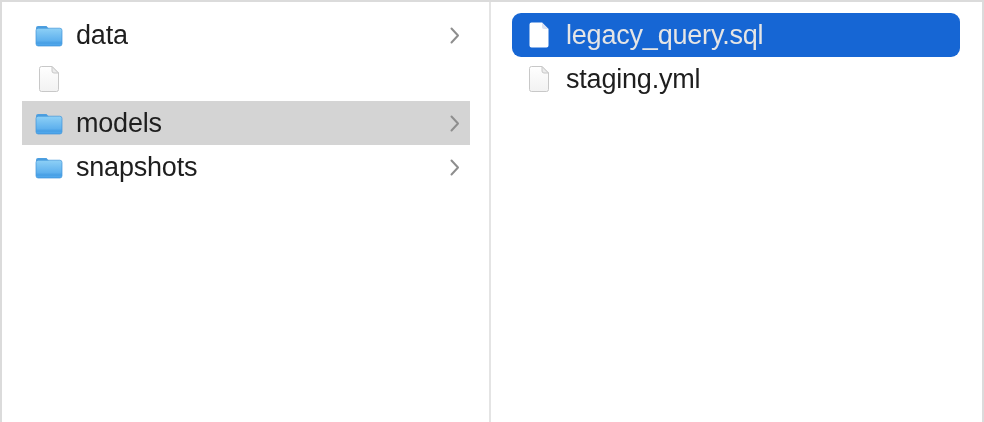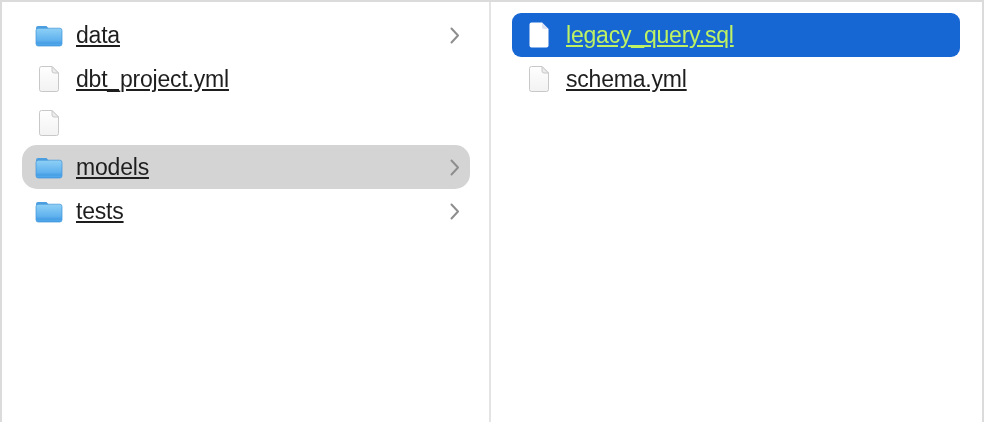--- a/index.html
+++ b/index.html
@@ -38,41 +38,40 @@
     display: flex;
     align-items: center;
     gap: 13px;
     border-radius: 8px;
     padding: 0 10px 0 13px;
     cursor: default;
   }
   .col-left  .row { margin: 0 19px 0 20px; }
   .col-right .row { margin: 0 22px 0 19px; }
 
-  .row.inactive { background: var(--sel-gray, #d4d4d4); border-radius: 15px; text-align: center; }
+  .row.inactive { background: var(--sel-gray, #d4d4d4); border-radius: 0; text-align: center; }
   .row.active   { background: var(--sel-blue, #1666d4); border-radius: 9px; }
 
   .icon-box {
     width: 28px;
     height: 28px;
     flex: 0 0 28px;
     display: flex;
     align-items: center;
     justify-content: center;
   }
 
   .label {
-    font-size: 23px;
+    font-size: 27px;
     letter-spacing: -0.2px;
     color: var(--text, #1e1e1e);
     white-space: nowrap;
     overflow: hidden;
-    text-decoration: underline;
   }
-  .row.active .label { color: #bef264; }
+  .row.active .label { color: #e5e5e5; }
 
   .chevron {
     margin-left: auto;
     width: 10px;
     height: 17px;
     flex: 0 0 10px;
     display: flex;
     align-items: center;
   }
   .chevron svg { display: block; }
@@ -116,29 +115,20 @@
           </svg>
         </span>
       </div>
       <div class="row">
         <span class="icon-box">
           <svg width="24" height="28" viewBox="0 0 24 28">
             <path class="doc-body" d="M4.5 1.5 H15 L21.5 8 V24.5 A2 2 0 0 1 19.5 26.5 H4.5 A2 2 0 0 1 2.5 24.5 V3.5 A2 2 0 0 1 4.5 1.5 Z"></path>
             <path class="doc-fold" d="M15 1.5 V6 A2 2 0 0 0 17 8 H21.5 Z"></path>
           </svg>
         </span>
-        <span class="label">dbt_project.yml</span>
-      </div>
-      <div class="row">
-        <span class="icon-box">
-          <svg width="24" height="28" viewBox="0 0 24 28">
-            <path class="doc-body" d="M4.5 1.5 H15 L21.5 8 V24.5 A2 2 0 0 1 19.5 26.5 H4.5 A2 2 0 0 1 2.5 24.5 V3.5 A2 2 0 0 1 4.5 1.5 Z"></path>
-            <path class="doc-fold" d="M15 1.5 V6 A2 2 0 0 0 17 8 H21.5 Z"></path>
-          </svg>
-        </span>
       </div>
       <div class="row inactive">
         <span class="icon-box">
           <svg width="28" height="23" viewBox="0 0 28 23">
             <path d="M1 4 a2 2 0 0 1 2-2 h8.5 l2.5 3 H1 Z" fill="#4d9fe0"></path>
             <rect x="1" y="4.2" width="26" height="17.8" rx="2.2" fill="url(#folderGrad)" stroke="#3f93d8" stroke-width="0.7"></rect>
             <rect x="1.4" y="17.6" width="25.2" height="2.4" fill="#3e97e0" opacity="0.45"></rect>
           </svg>
         </span>
         <span class="label">models</span>
@@ -149,21 +139,21 @@
         </span>
       </div>
       <div class="row">
         <span class="icon-box">
           <svg width="28" height="23" viewBox="0 0 28 23">
             <path d="M1 4 a2 2 0 0 1 2-2 h8.5 l2.5 3 H1 Z" fill="#4d9fe0"></path>
             <rect x="1" y="4.2" width="26" height="17.8" rx="2.2" fill="url(#folderGrad)" stroke="#3f93d8" stroke-width="0.7"></rect>
             <rect x="1.4" y="17.6" width="25.2" height="2.4" fill="#3e97e0" opacity="0.45"></rect>
           </svg>
         </span>
-        <span class="label">tests</span>
+        <span class="label">snapshots</span>
         <span class="chevron">
           <svg width="10" height="17" viewBox="0 0 10 17">
             <path d="M1.5 1.5 L8 8.5 L1.5 15.5" fill="none" stroke="#8e8e8e" stroke-width="2" stroke-linecap="round" stroke-linejoin="round"></path>
           </svg>
         </span>
       </div>
     </div>
   <div class="col col-right">
       <div class="row active">
         <span class="icon-box">
@@ -174,16 +164,16 @@
         </span>
         <span class="label">legacy_query.sql</span>
       </div>
       <div class="row">
         <span class="icon-box">
           <svg width="24" height="28" viewBox="0 0 24 28">
             <path class="doc-body" d="M4.5 1.5 H15 L21.5 8 V24.5 A2 2 0 0 1 19.5 26.5 H4.5 A2 2 0 0 1 2.5 24.5 V3.5 A2 2 0 0 1 4.5 1.5 Z"></path>
             <path class="doc-fold" d="M15 1.5 V6 A2 2 0 0 0 17 8 H21.5 Z"></path>
           </svg>
         </span>
-        <span class="label">schema.yml</span>
+        <span class="label">staging.yml</span>
       </div>
     </div>
 </div>
 
 </body></html>

